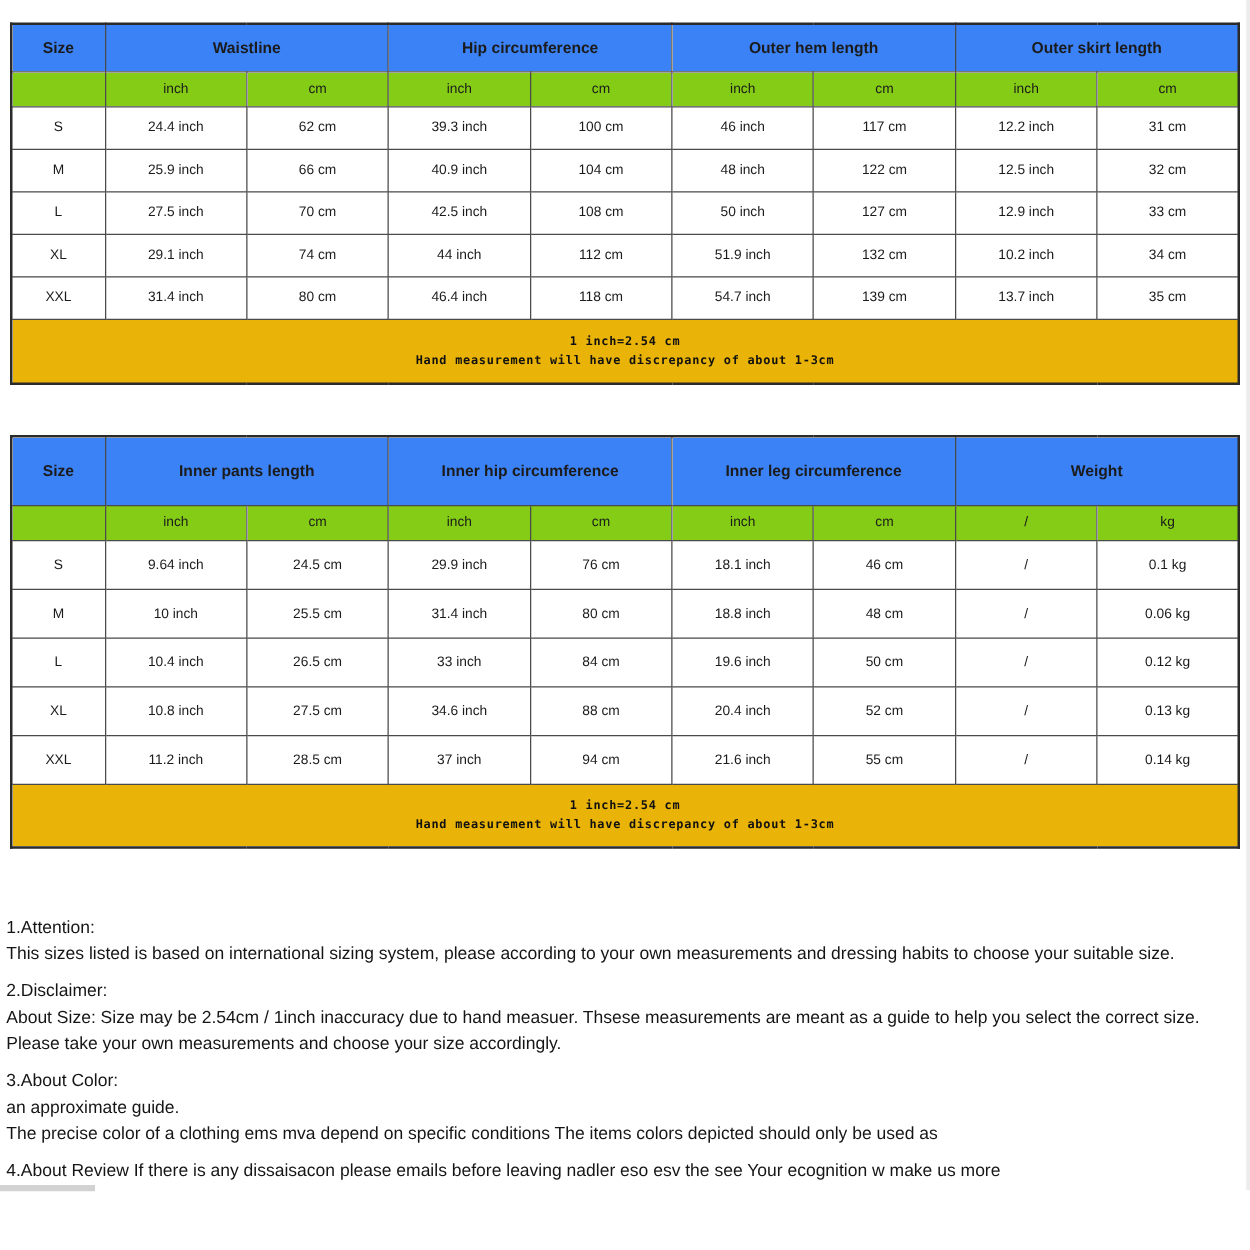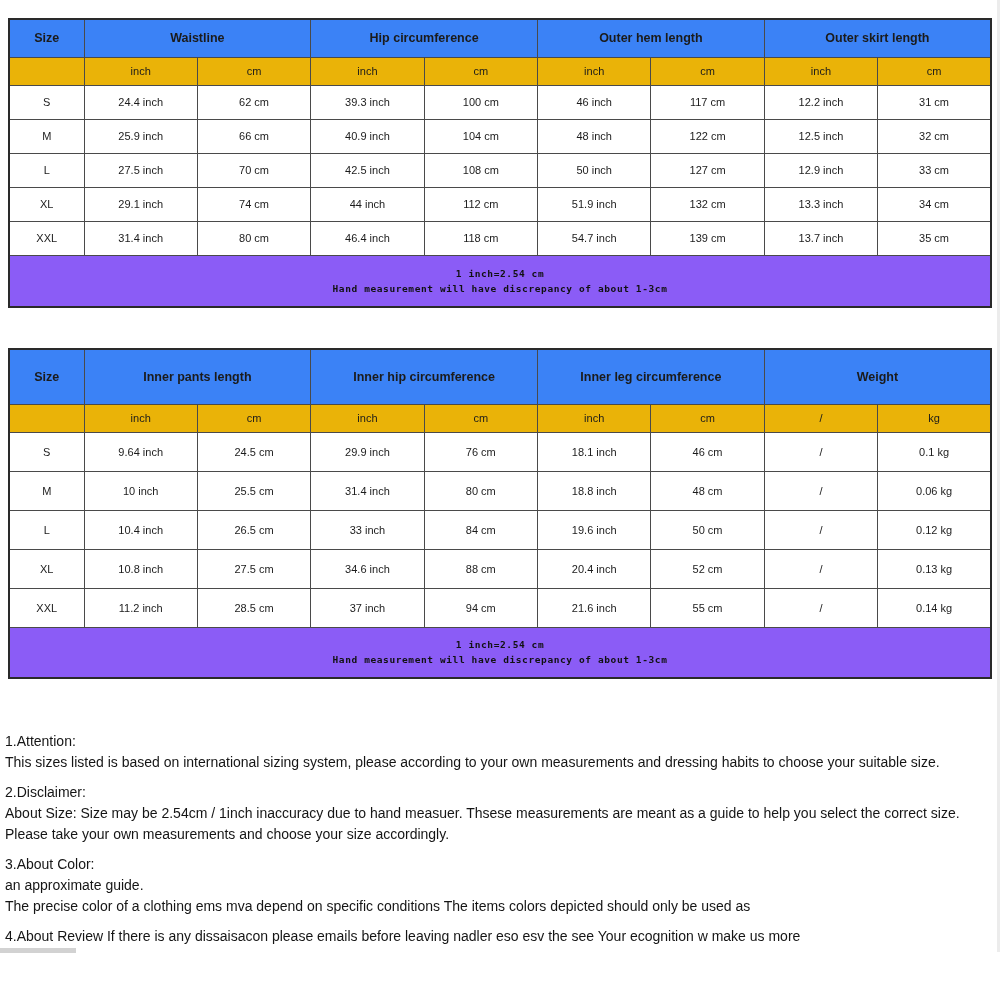--- a/index.html
+++ b/index.html
@@ -22,26 +22,26 @@
   .size-table th, .size-table td {
     border:1px solid #4a4a4a;
     text-align:center; vertical-align:middle;
     overflow:hidden; white-space:nowrap;
   }
   .group-row th {
     background:#3b82f6; font-weight:bold; font-size:12.5px; height:38px;
   }
   .t2 .group-row th { height:55px; }
   .unit-row td {
-    background:#eab308; font-size:11px; height:28px;
+    background:#84cc16; font-size:11px; height:28px;
   }
   .data-row td { background:#ffffff; font-size:11px; height:34px; }
   .t2 .data-row td { height:39px; }
 
-  .footer-row td { background:#8b5cf6; height:52px; }
+  .footer-row td { background:#eab308; height:52px; }
   .t2 .footer-row td { height:51px; }
   .footnote-line {
     font-family:"DejaVu Sans Mono", monospace;
     font-weight:bold; font-size:9.5px; letter-spacing:0.6px;
     line-height:1.6; color:#111;
   }
 
   .notes { margin-top:52px; padding-left:5px; }
   .note { margin-bottom:9px; }
   .note-line {
@@ -127,21 +127,21 @@
         <td>33 cm</td>
       </tr>
       <tr class="data-row">
         <td>XL</td>
         <td>29.1 inch</td>
         <td>74 cm</td>
         <td>44 inch</td>
         <td>112 cm</td>
         <td>51.9 inch</td>
         <td>132 cm</td>
-        <td>13.3 inch</td>
+        <td>10.2 inch</td>
         <td>34 cm</td>
       </tr>
       <tr class="data-row">
         <td>XXL</td>
         <td>31.4 inch</td>
         <td>80 cm</td>
         <td>46.4 inch</td>
         <td>118 cm</td>
         <td>54.7 inch</td>
         <td>139 cm</td>

